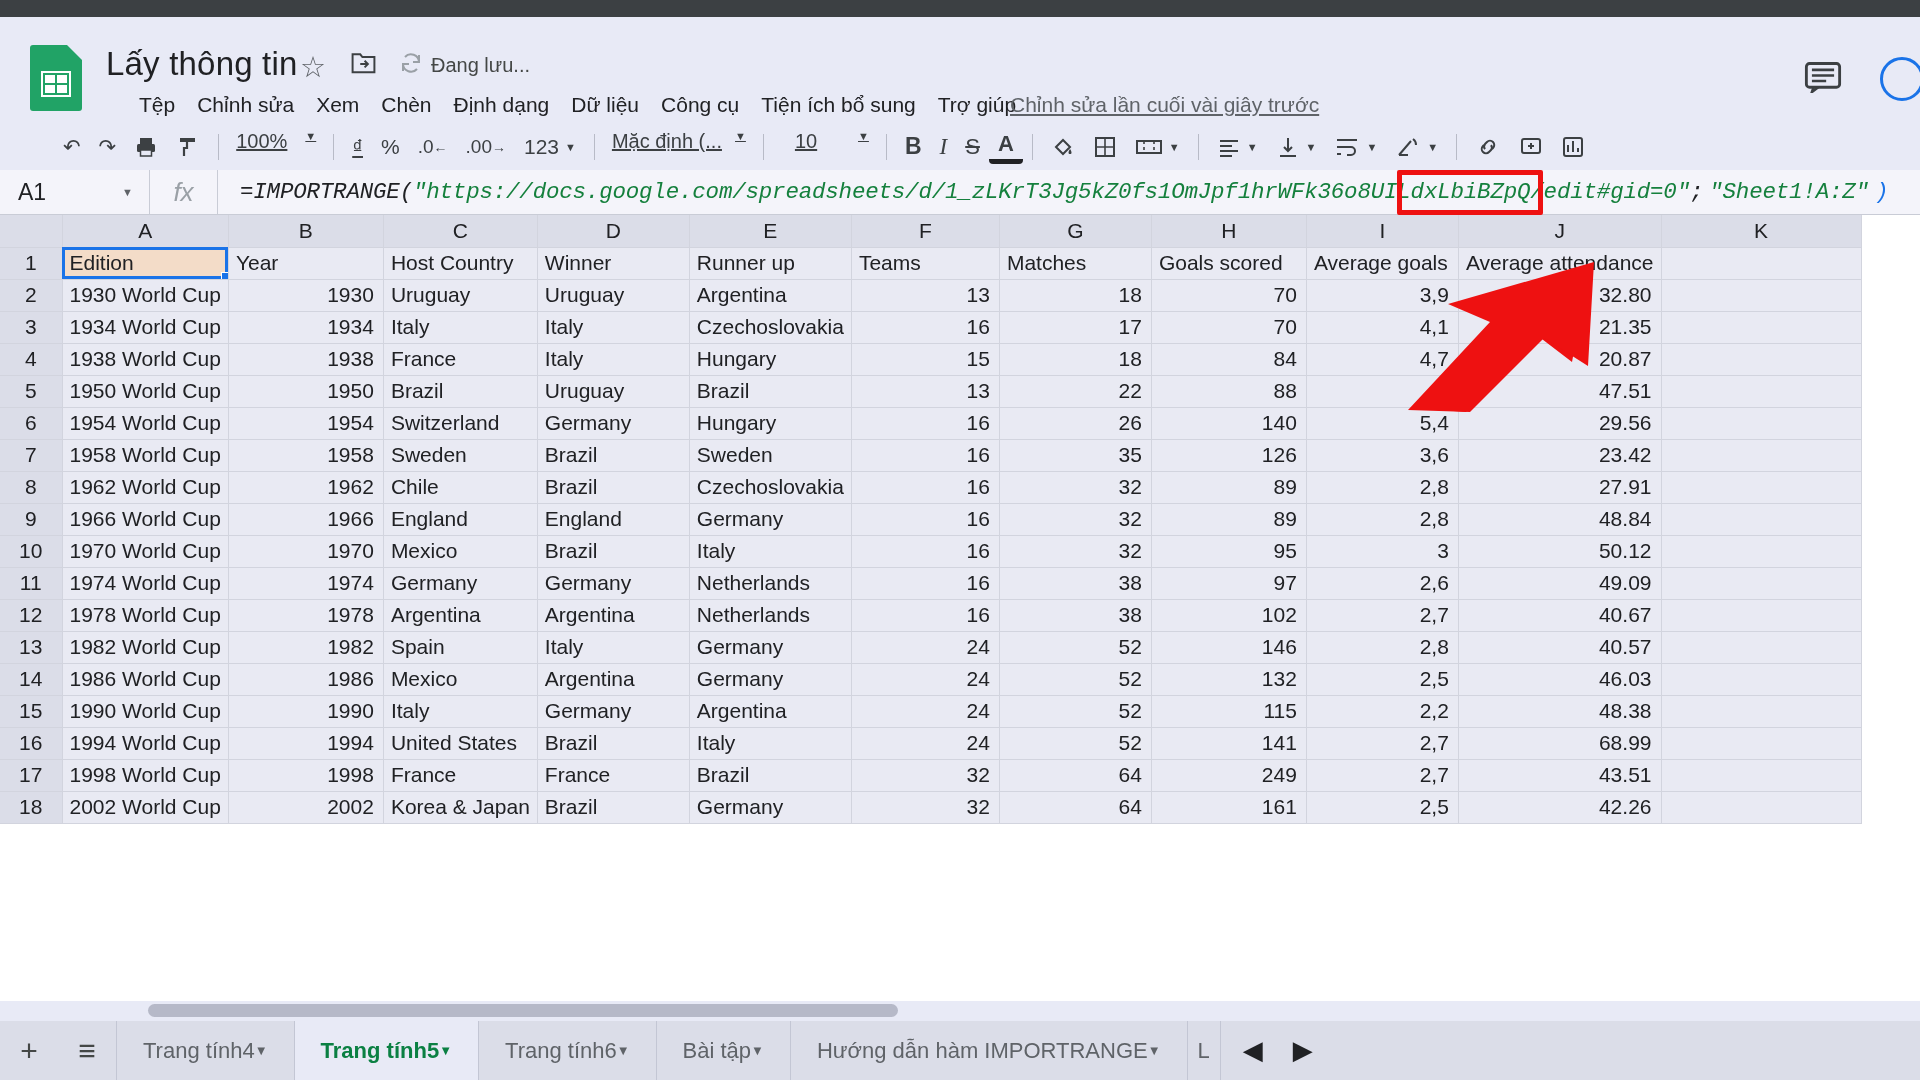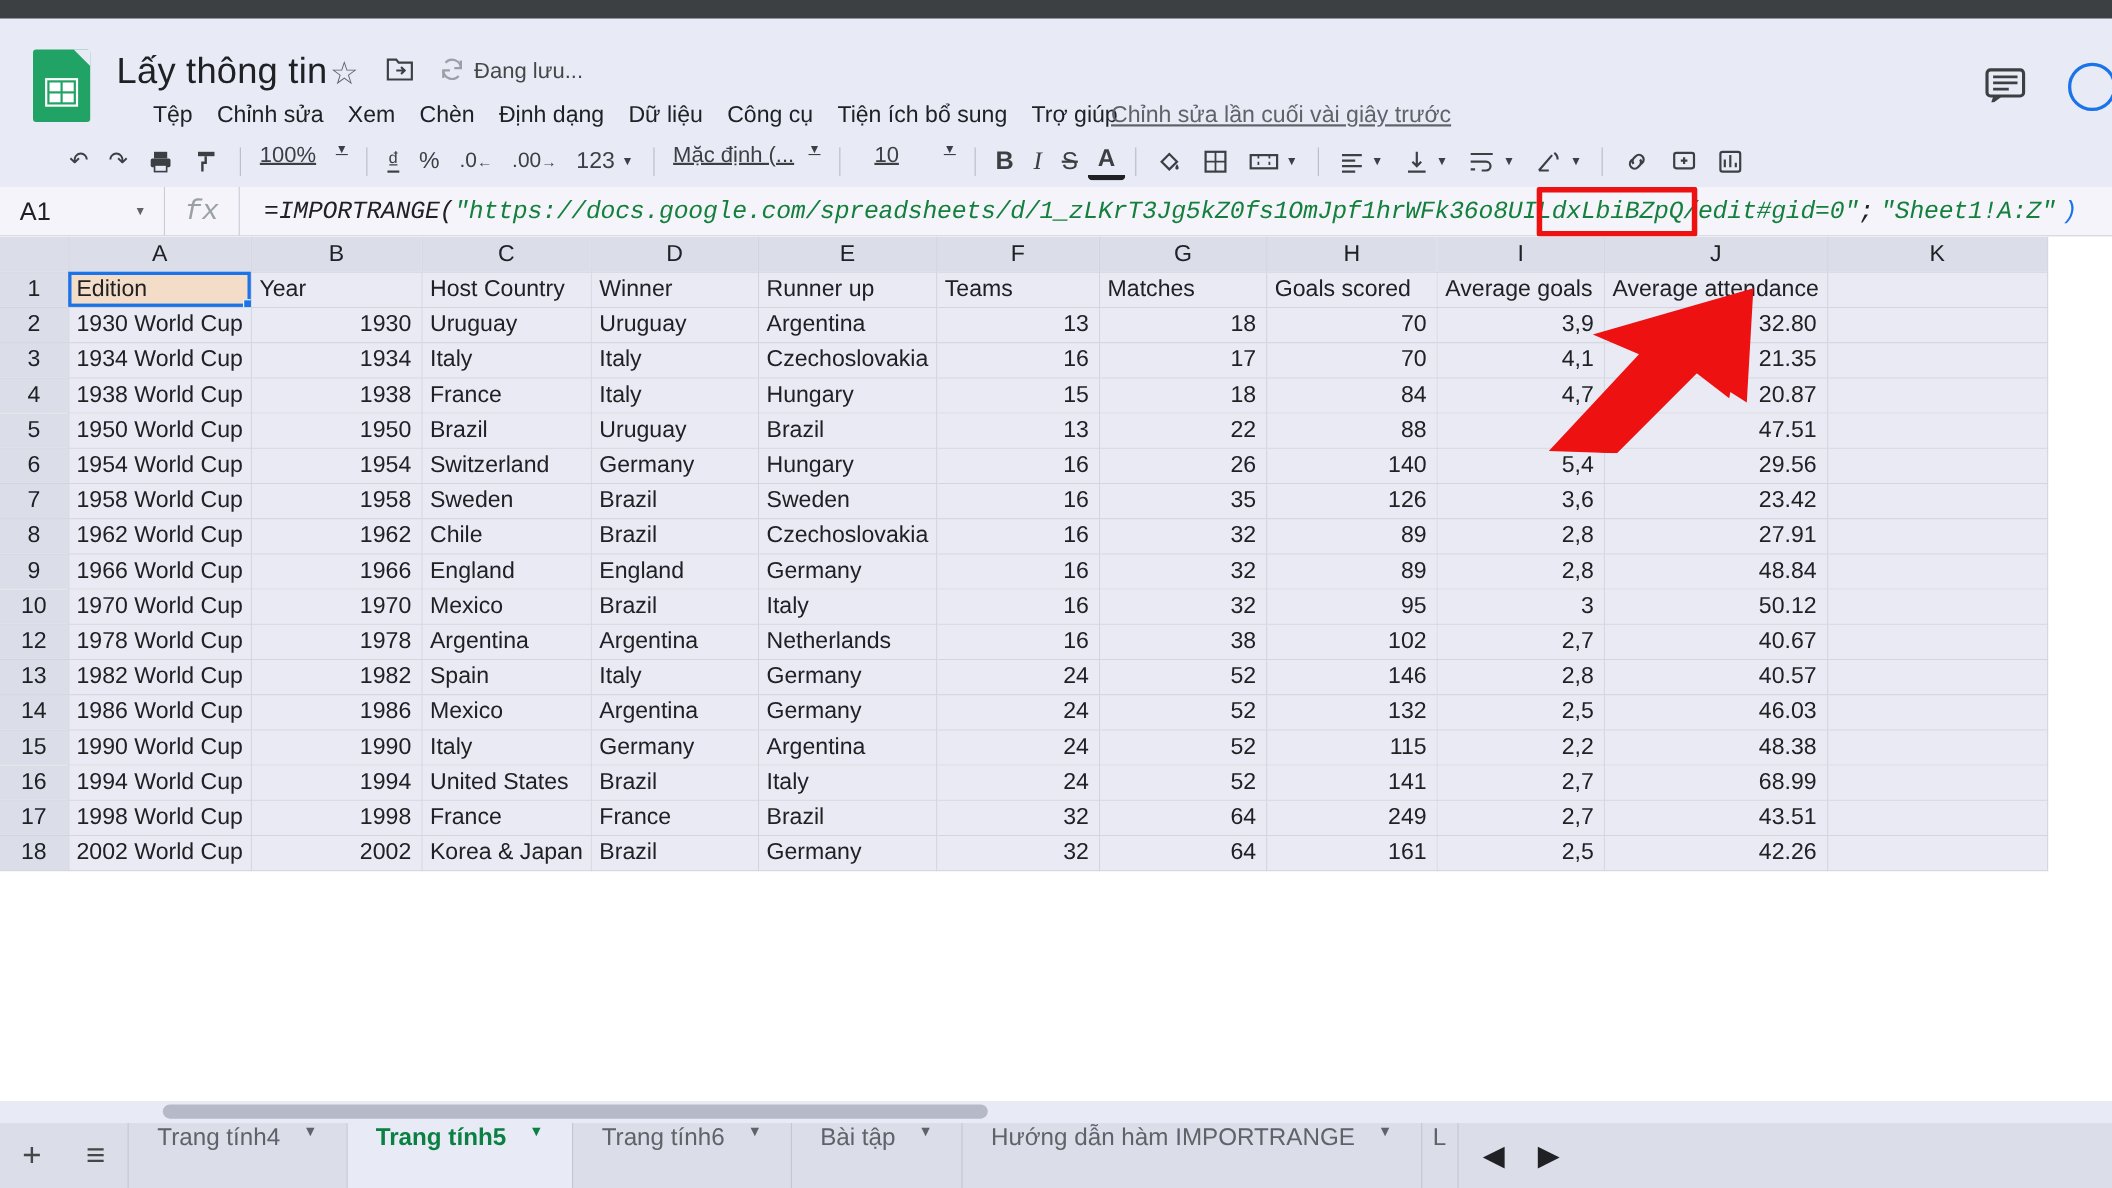--- a/index.html
+++ b/index.html
@@ -131,21 +131,21 @@
   .namebox {
     width: 150px; height: 100%;
     display: flex; align-items: center; justify-content: space-between;
     padding: 0 16px 0 18px;
     border-right: 1px solid #c9ccd6;
   }
   .namebox-val { font-size: 23px; color: #202124; }
   .namebox-caret { font-size: 11px; color: #5f6368; }
   .fx {
     width: 68px; text-align: center;
-    font-family: Liberation Mono, monospace; font-style: italic;
+    font-family: Liberation Sans, sans-serif; font-style: italic;
     font-size: 26px; color: #9aa0a6;
     border-right: 1px solid #c9ccd6; height: 100%;
     display: flex; align-items: center; justify-content: center;
   }
   .formula-input {
     flex: 1; height: 100%;
     display: flex; align-items: center;
     padding-left: 22px;
     font-family: "Liberation Mono", monospace;
     font-size: 22.5px; color: #202124; white-space: nowrap;
@@ -232,21 +232,21 @@
     position: absolute; left: 0; top: 1021px; width: 1920px; height: 59px;
     background: #dbdde8;
     display: flex; align-items: center;
   }
   .tab-ctrl {
     width: 58px; height: 59px; display: flex;
     align-items: center; justify-content: center;
     font-size: 30px; color: #444746; cursor: pointer;
   }
   .tab {
-    height: 59px; display: flex; align-items: flex-start; gap: 21px;
+    height: 59px; display: flex; align-items: center; gap: 0;
     padding: 0 26px; cursor: pointer;
     border-left: 1px solid #c3c6d4;
     font-size: 22px; color: #5f6368; white-space: nowrap;
   }
   .tab.active {
     background: #e8eaf6; color: #0b8043; font-weight: bold;
   }
   .tab .caret { font-size: 13px; }
   .tab.clipped { max-width: 40px; overflow: hidden; padding: 0 10px; }
   .tab-arrows {
@@ -616,20 +616,34 @@
             <td class="cell w-d">Brazil</td>
             <td class="cell w-e">Italy</td>
             <td class="cell w-f num">16</td>
             <td class="cell w-g num">32</td>
             <td class="cell w-h num">95</td>
             <td class="cell w-i num">3</td>
             <td class="cell w-j num">50.12</td>
             <td class="cell w-k"></td>
           </tr>
           <tr class="datarow">
+            <td class="rownum">11</td>
+            <td class="cell w-a">1974 World Cup</td>
+            <td class="cell w-b num">1974</td>
+            <td class="cell w-c">Germany</td>
+            <td class="cell w-d">Germany</td>
+            <td class="cell w-e">Netherlands</td>
+            <td class="cell w-f num">16</td>
+            <td class="cell w-g num">38</td>
+            <td class="cell w-h num">97</td>
+            <td class="cell w-i num">2,6</td>
+            <td class="cell w-j num">49.09</td>
+            <td class="cell w-k"></td>
+          </tr>
+          <tr class="datarow">
             <td class="rownum">12</td>
             <td class="cell w-a">1978 World Cup</td>
             <td class="cell w-b num">1978</td>
             <td class="cell w-c">Argentina</td>
             <td class="cell w-d">Argentina</td>
             <td class="cell w-e">Netherlands</td>
             <td class="cell w-f num">16</td>
             <td class="cell w-g num">38</td>
             <td class="cell w-h num">102</td>
             <td class="cell w-i num">2,7</td>

